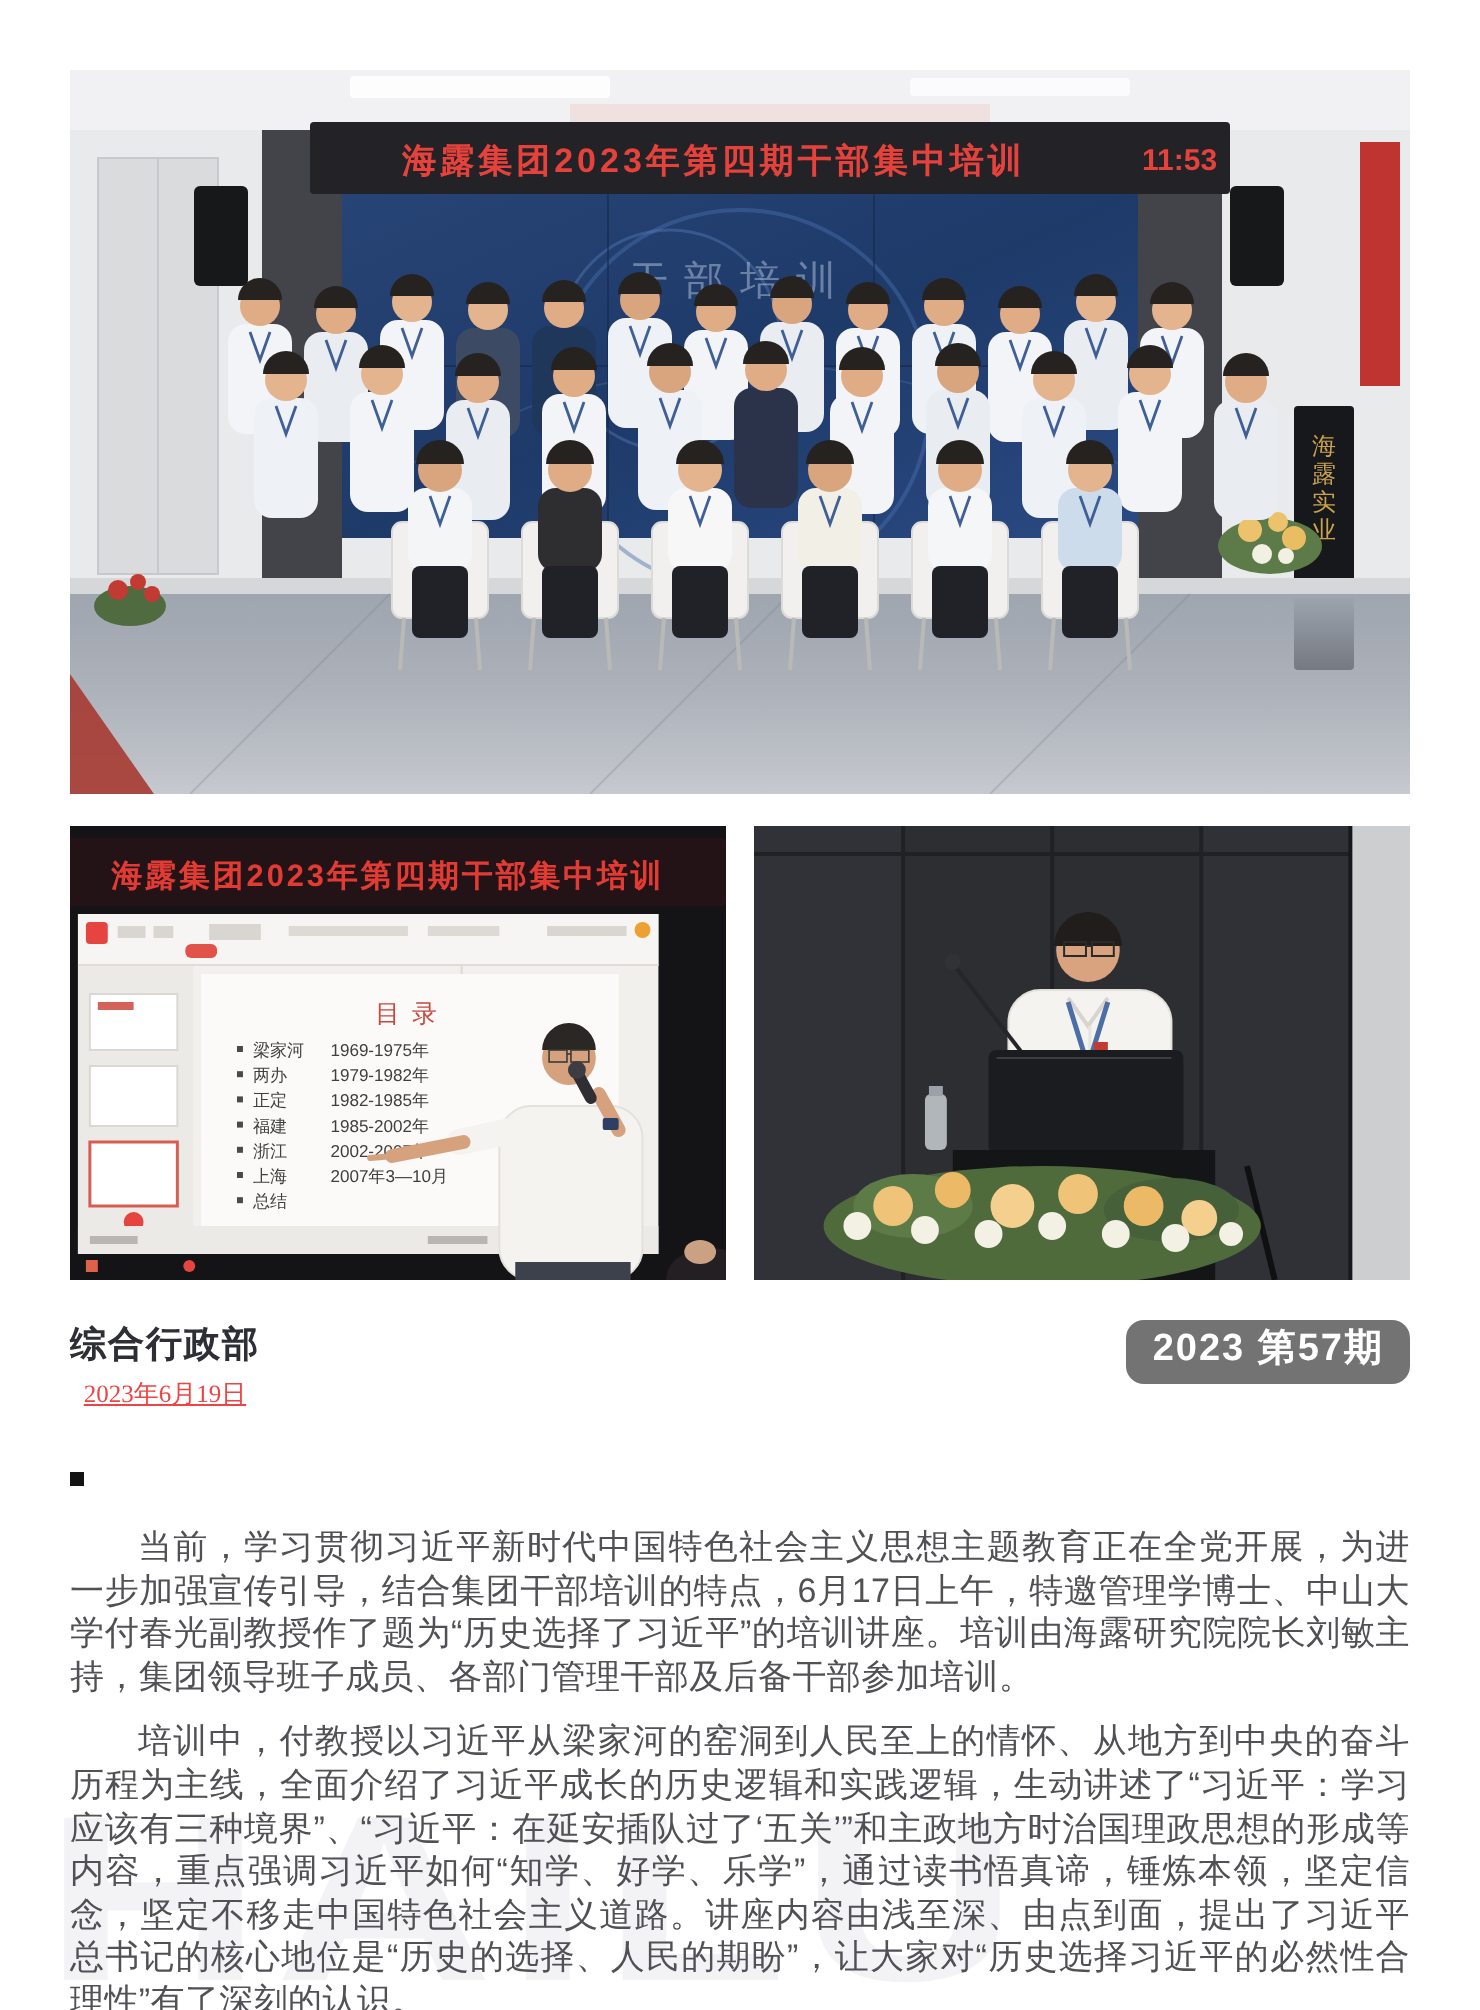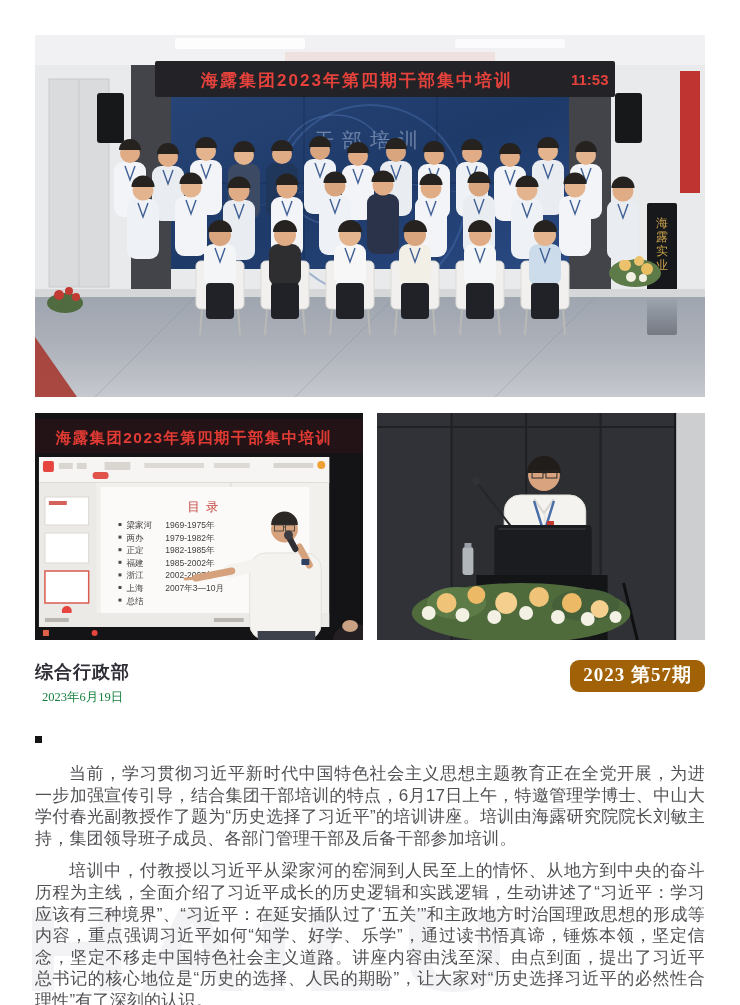--- a/index.html
+++ b/index.html
@@ -8,22 +8,22 @@
   .photo{position:absolute;overflow:hidden;background:#222;z-index:1;}
   .photo svg{display:block;width:100%;height:100%;}
   #photo-group{left:35px;top:35px;width:670px;height:362px;}
   #photo-lecture{left:35px;top:413px;width:328px;height:227px;}
   #photo-speaker{left:377px;top:413px;width:328px;height:227px;}
 
   .byline-row{position:absolute;left:35px;top:660px;width:670px;display:flex;
               justify-content:space-between;align-items:flex-start;z-index:2;text-align:center;}
   .dept{font-family:"Liberation Serif",serif;font-size:18px;font-weight:bold;
         color:#2e2e36;letter-spacing:1px;}
-  .date{font-family:"Liberation Serif",serif;font-size:12.5px;color:#15803d;margin-top:5px;}
-  .issue-badge{background:#a16207;color:#ffffff;font-family:Liberation Serif, serif;
+  .date{font-family:"Liberation Serif",serif;font-size:12.5px;color:#ef4444;margin-top:5px;text-decoration:underline;}
+  .issue-badge{background:#737373;color:#ffffff;font-family:Liberation Sans, sans-serif;
         font-size:19px;font-weight:bold;letter-spacing:1px;padding:3px 13px 5px 13px;
         border-radius:9px;line-height:1.25;}
 
   .article{position:absolute;left:35px;top:736px;width:670px;z-index:2;}
   .article h1{margin:0 0 20px 0;font-size:17.5px;font-weight:bold;color:#141414;
         letter-spacing:.5px;display:flex;align-items:center;}
   .title-bullet{display:inline-block;width:7px;height:7px;background:#141414;
         margin-right:11px;flex:0 0 auto;}
   .article p{margin:0 0 11px 0;font-size:17px;line-height:21.6px;color:#515155;
         text-align:justify;text-indent:2em;letter-spacing:.2px;}

